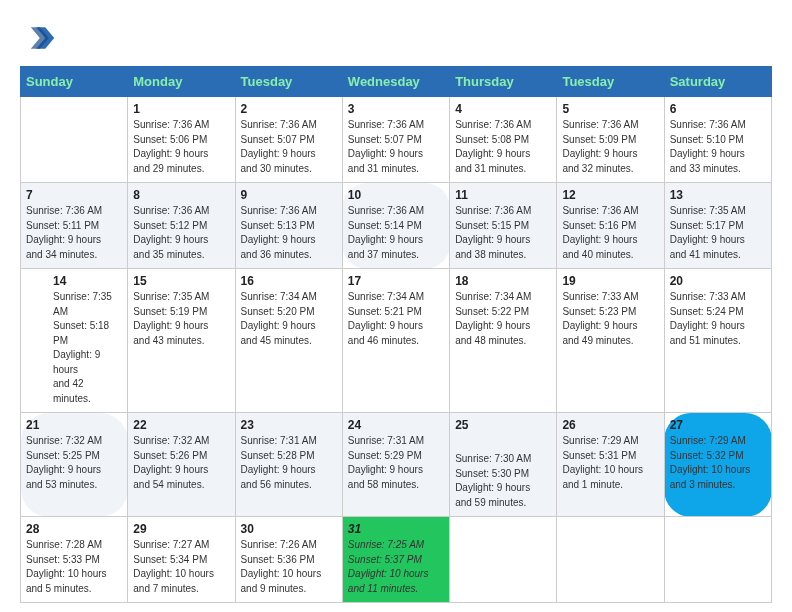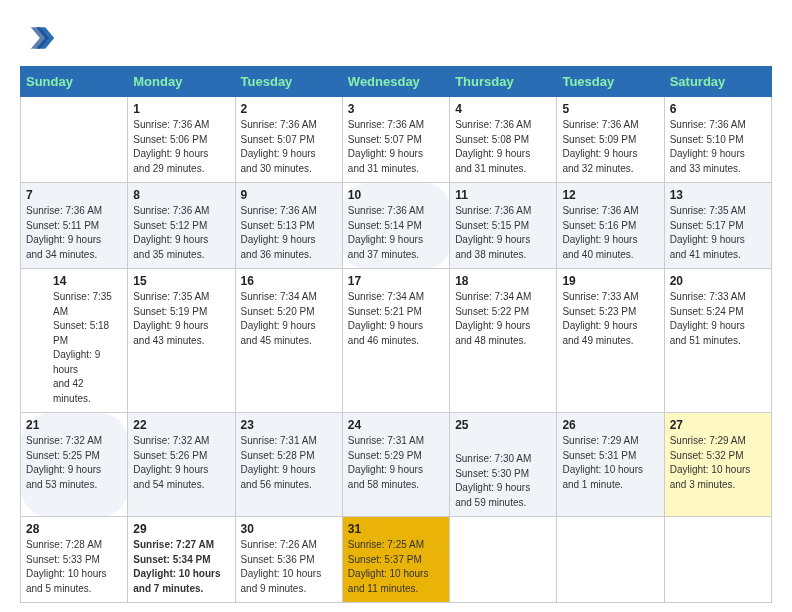--- a/index.html
+++ b/index.html
@@ -303,51 +303,51 @@
 Daylight: 9 hours
 and 59 minutes.</div>
         </td>
         <td style="background: rgb(240, 244, 249);">
           <span class="day-number">26</span>
           <div class="cell-info" style="white-space: pre-line;">Sunrise: 7:29 AM
 Sunset: 5:31 PM
 Daylight: 10 hours
 and 1 minute.</div>
         </td>
-        <td style="background: #fef9c3;">
+        <td style="background: #0ea5e9; border-radius: 27px;">
           <span class="day-number">27</span>
           <div class="cell-info" style="white-space: pre-line;">Sunrise: 7:29 AM
 Sunset: 5:32 PM
 Daylight: 10 hours
 and 3 minutes.</div>
         </td>
       </tr>
       <tr>
         <td style="background: rgb(255, 255, 255);">
           <span class="day-number">28</span>
           <div class="cell-info" style="white-space: pre-line;">Sunrise: 7:28 AM
 Sunset: 5:33 PM
 Daylight: 10 hours
 and 5 minutes.</div>
         </td>
         <td style="background: rgb(255, 255, 255);">
           <span class="day-number">29</span>
-          <div class="cell-info" style="white-space: pre-line; font-weight: bold;">Sunrise: 7:27 AM
+          <div class="cell-info" style="white-space: pre-line;">Sunrise: 7:27 AM
 Sunset: 5:34 PM
 Daylight: 10 hours
 and 7 minutes.</div>
         </td>
         <td style="background: rgb(255, 255, 255);">
           <span class="day-number">30</span>
           <div class="cell-info" style="white-space: pre-line;">Sunrise: 7:26 AM
 Sunset: 5:36 PM
 Daylight: 10 hours
 and 9 minutes.</div>
         </td>
-        <td style="background: #eab308;">
+        <td style="background: #22c55e; font-style: italic;">
           <span class="day-number">31</span>
           <div class="cell-info" style="white-space: pre-line;">Sunrise: 7:25 AM
 Sunset: 5:37 PM
 Daylight: 10 hours
 and 11 minutes.</div>
         </td>
         <td class="empty" style="background: rgb(255, 255, 255);"></td>
         <td class="empty" style="background: rgb(255, 255, 255);"></td>
         <td class="empty" style="background: rgb(255, 255, 255);"></td>
       </tr>

